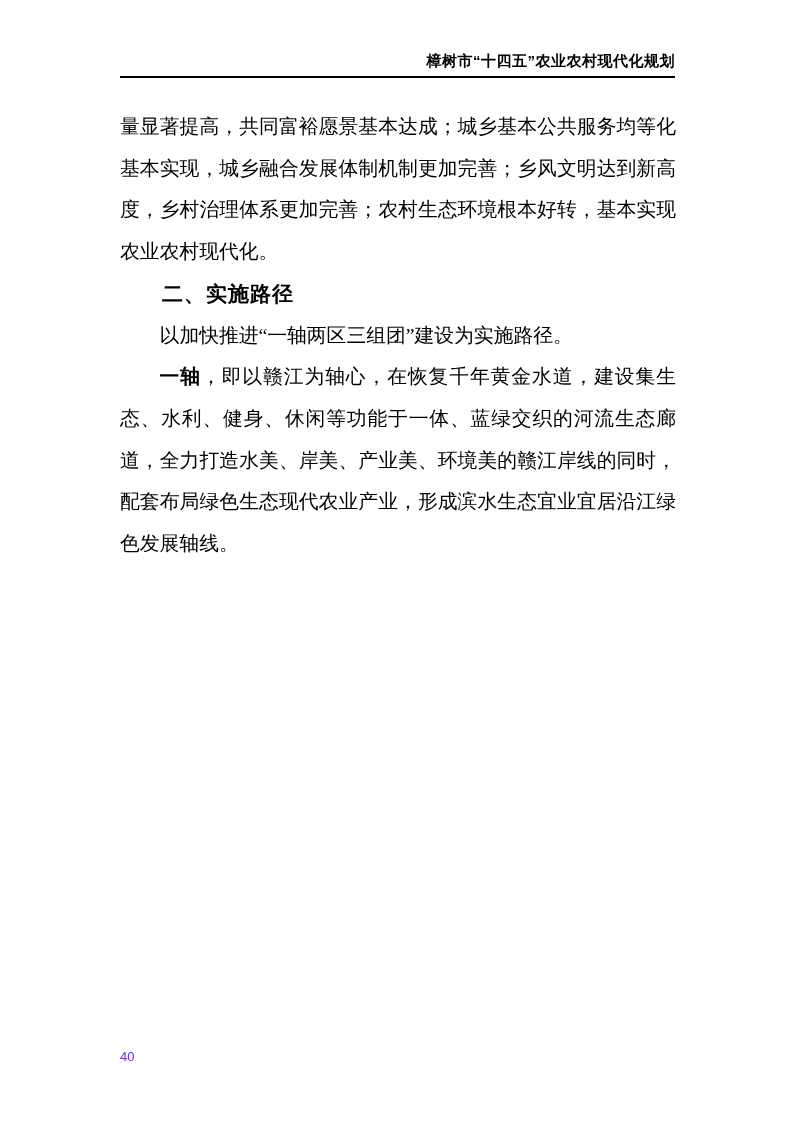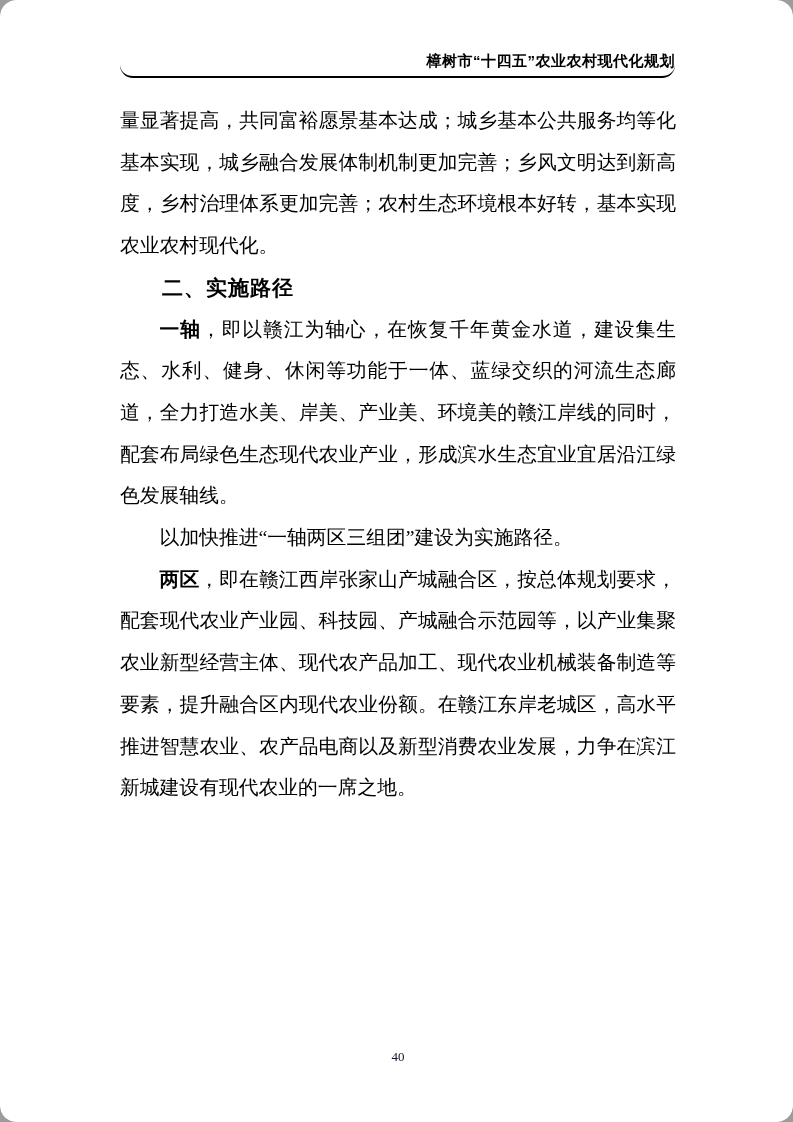--- a/index.html
+++ b/index.html
@@ -1,15 +1,15 @@
 <!DOCTYPE html>
 <html><head>
 <meta charset="utf-8">
 <style>
-  * { margin: 0; padding: 0; box-sizing: border-box; border-radius: 16px; }
+  * { margin: 0; padding: 0; box-sizing: border-box; }
   html, body { background: #9c9c9c; }
   .page {
     position: relative;
     width: 793px;
     height: 1122px;
     background: #ffffff;
     margin: 0 auto;
     overflow: hidden;
     color: #000;
   }
@@ -25,21 +25,21 @@
     line-height: 18px;
     letter-spacing: 0.5px;
     color: #000;
     padding-bottom: 6px;
     border-bottom: 2px solid #000;
   }
   .doc-body {
     position: absolute;
     left: 120px;
     width: 556px;
-    top: 100px;
+    top: 106px;
     font-family: "Liberation Serif", serif;
     font-size: 19.8px;
     line-height: 41.7px;
     text-align: justify;
     text-justify: inter-character;
     color: #000;
   }
   .doc-body p { margin: 0; text-indent: 2em; }
   .doc-body p.no-indent { text-indent: 0; }
   .section-heading {
@@ -49,47 +49,45 @@
     line-height: 41.7px;
     letter-spacing: 1px;
     text-indent: 0;
   }
   .lead { font-weight: bold; }
   .page-footer {
     position: absolute;
     left: 120px;
     width: 556px;
     top: 1049px;
-    text-align: center;
-    font-family: Liberation Serif, serif;
+    font-family: Liberation Sans, sans-serif;
     font-size: 13px;
     line-height: 16px;
-    color: #0f172a;
+    color: #6d28d9;
   }
 </style>
 </head>
 <body>
 
 <div class="page">
 
   <div class="page-header">
     <span>樟树市“十四五”农业农村现代化规划</span>
   </div>
 
   <div class="doc-body">
 
     <p class="no-indent">量显著提高，共同富裕愿景基本达成；城乡基本公共服务均等化基本实现，城乡融合发展体制机制更加完善；乡风文明达到新高度，乡村治理体系更加完善；农村生态环境根本好转，基本实现农业农村现代化。</p>
 
     <p class="section-heading">二、实施路径</p>
 
+    <p>以加快推进“一轴两区三组团”建设为实施路径。</p>
+
     <p><span class="lead">一轴</span><span>，即以赣江为轴心，在恢复千年黄金水道，建设集生态、水利、健身、休闲等功能于一体、蓝绿交织的河流生态廊道，全力打造水美、岸美、产业美、环境美的赣江岸线的同时，配套布局绿色生态现代农业产业，形成滨水生态宜业宜居沿江绿色发展轴线。</span></p>
 
-    <p>以加快推进“一轴两区三组团”建设为实施路径。</p>
-
-    <p><span class="lead">两区</span><span>，即在赣江西岸张家山产城融合区，按总体规划要求，配套现代农业产业园、科技园、产城融合示范园等，以产业集聚农业新型经营主体、现代农产品加工、现代农业机械装备制造等要素，提升融合区内现代农业份额。在赣江东岸老城区，高水平推进智慧农业、农产品电商以及新型消费农业发展，力争在滨江新城建设有现代农业的一席之地。</span></p>
 
 
   </div>
 
   <div class="page-footer">
     <span>40</span>
   </div>
 
 </div>
 

